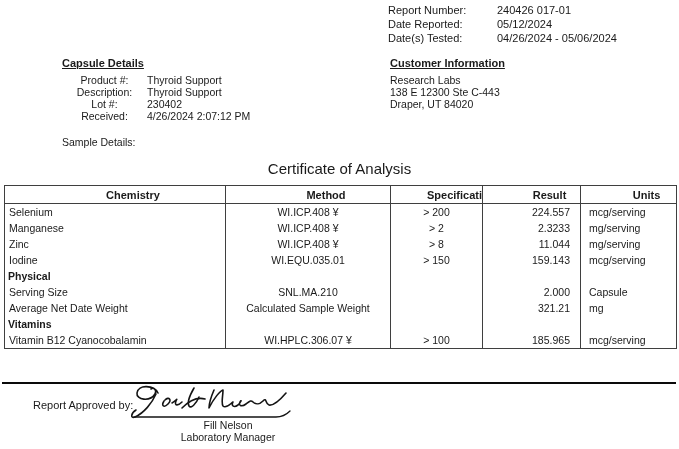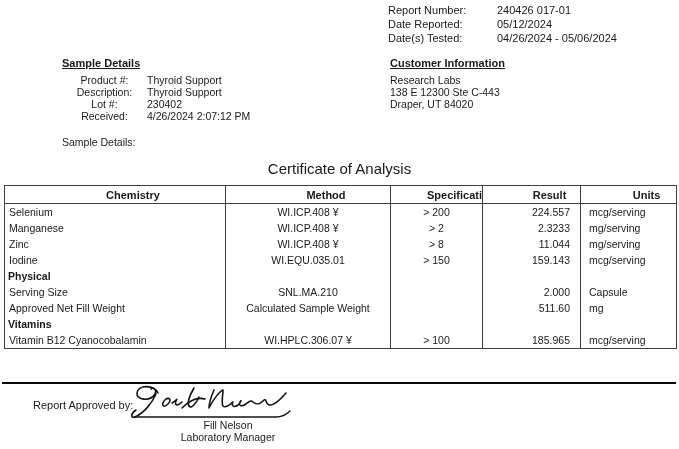--- a/index.html
+++ b/index.html
@@ -67,21 +67,21 @@
     <div class="meta-row">
       <span class="meta-label">Date Reported:</span>
       <span class="meta-value">05/12/2024</span>
     </div>
     <div class="meta-row">
       <span class="meta-label">Date(s) Tested:</span>
       <span class="meta-value">04/26/2024 - 05/06/2024</span>
     </div>
   </div>
 
-<div class="abs section-heading" id="sample-details-heading">Sample Details</div>
+<div class="abs section-heading" id="sample-details-heading">Capsule Details</div>
 <div class="abs" id="sample-details-rows">
     <div class="kv-row">
       <span class="kv-label">Product #:</span>
       <span class="kv-value">Thyroid Support</span>
     </div>
     <div class="kv-row">
       <span class="kv-label">Description:</span>
       <span class="kv-value">Thyroid Support</span>
     </div>
     <div class="kv-row">
@@ -159,24 +159,24 @@
           <td class="col-units"></td>
         </tr>
         <tr>
           <td class="col-chem">Serving Size</td>
           <td class="col-method">SNL.MA.210</td>
           <td class="col-spec"></td>
           <td class="col-result">2.000</td>
           <td class="col-units">Capsule</td>
         </tr>
         <tr>
-          <td class="col-chem">Approved Net Fill Weight</td>
+          <td class="col-chem">Average Net Date Weight</td>
           <td class="col-method">Calculated Sample Weight</td>
           <td class="col-spec"></td>
-          <td class="col-result">511.60</td>
+          <td class="col-result">321.21</td>
           <td class="col-units">mg</td>
         </tr>
         <tr class="section-row">
           <td class="col-chem">Vitamins</td>
           <td class="col-method"></td>
           <td class="col-spec"></td>
           <td class="col-result"></td>
           <td class="col-units"></td>
         </tr>
         <tr>

